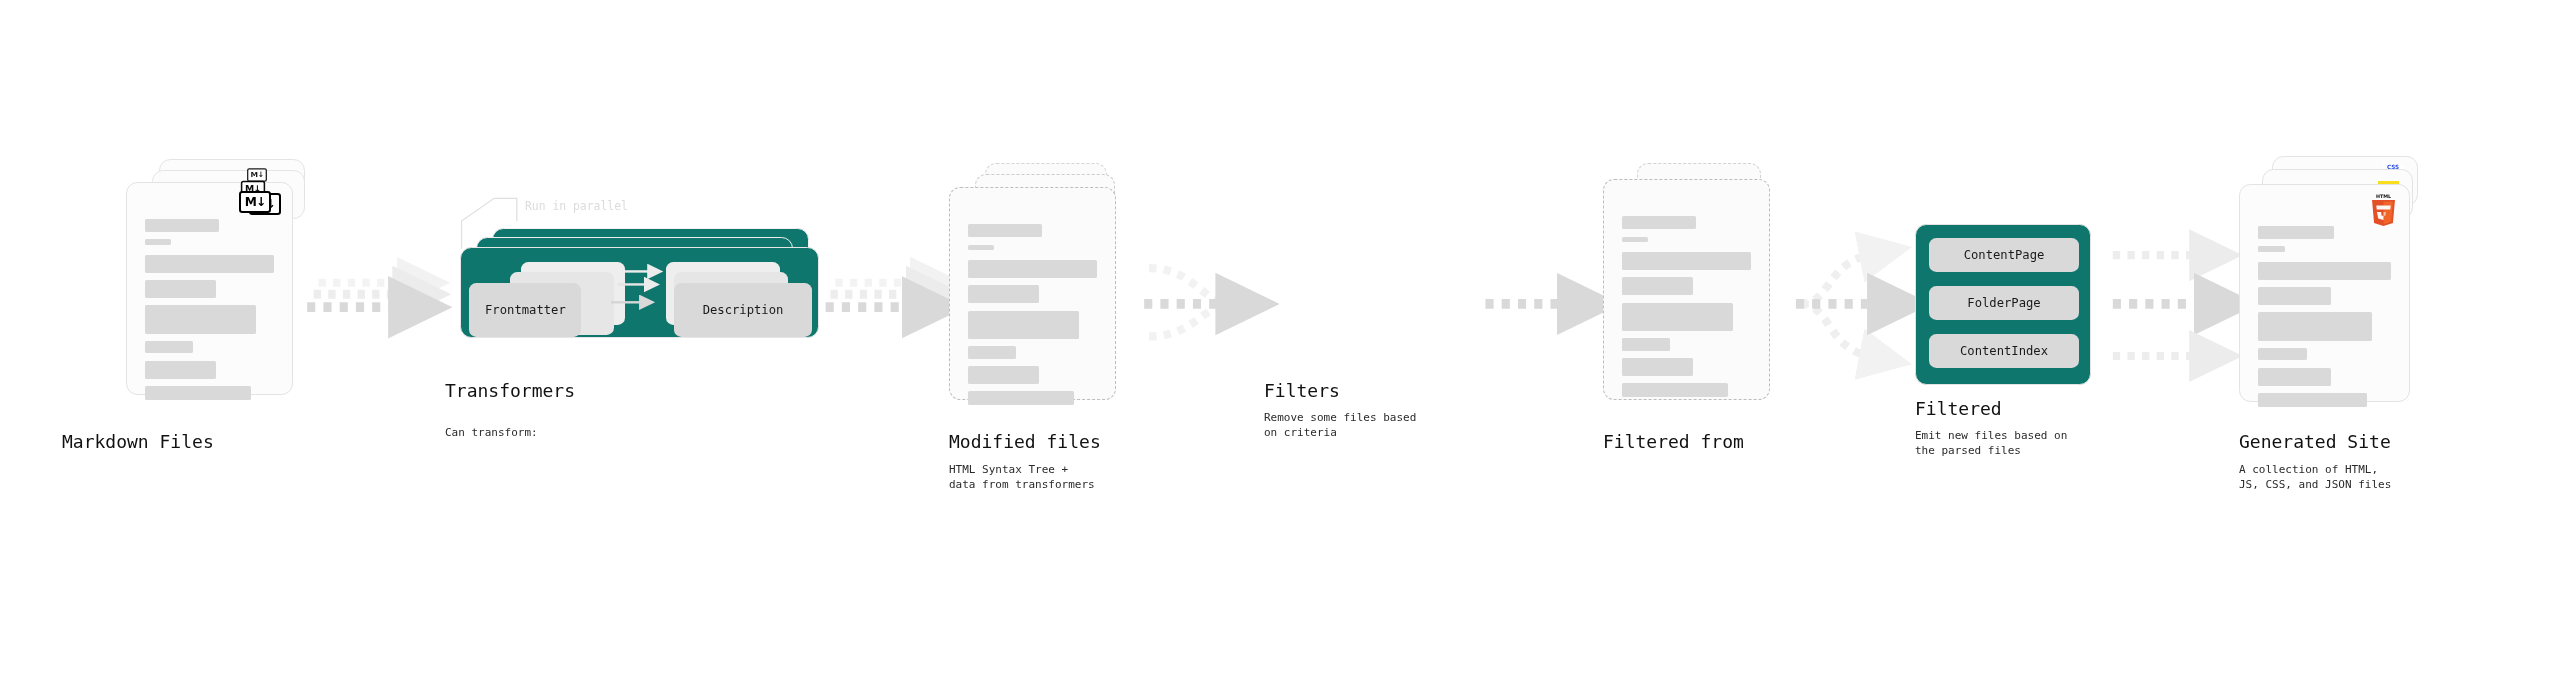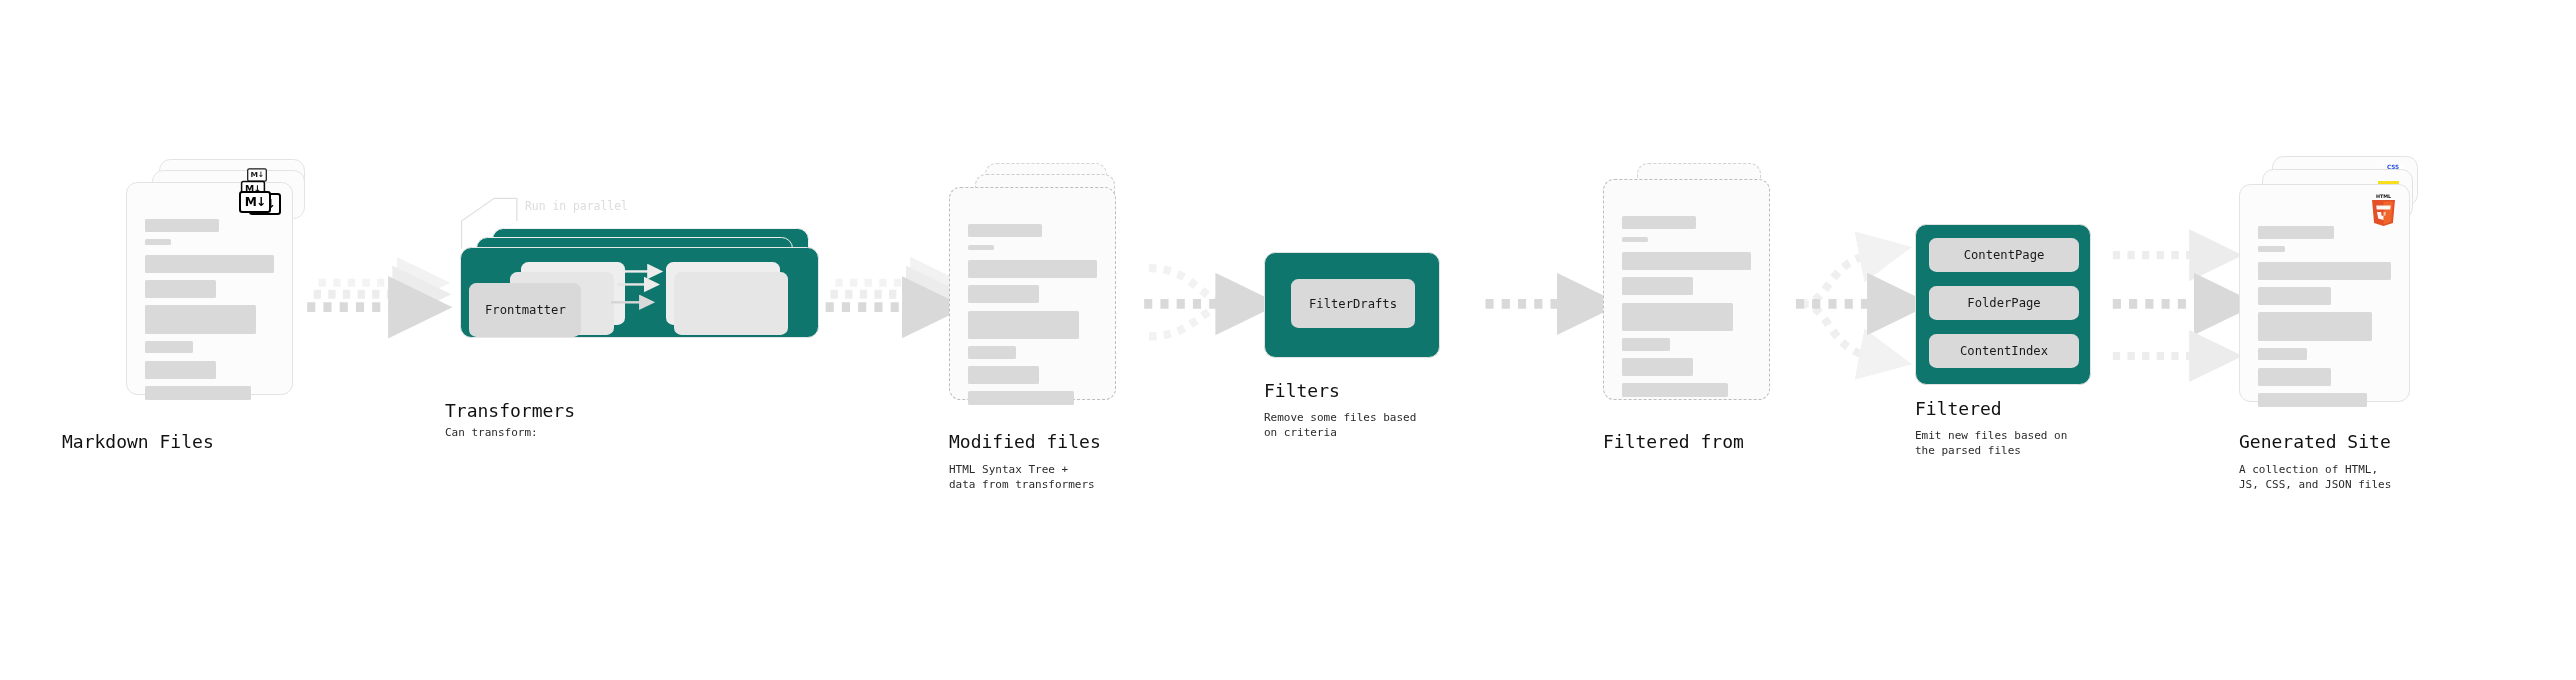--- a/index.html
+++ b/index.html
@@ -229,33 +229,34 @@
     <div class="group-box" style="left:31px; top:42px; width:317px; height:96px; border-color:#ededed;"></div>
     <div class="group-box" style="left:14.6px; top:52px; width:359px; height:91px; border-color:#e6e6e6;">
     </div>
 
     <div class="chip" style="left:76px; top:67px; width:104px; height:63px; background:#eeeeee;"></div>
     <div class="chip" style="left:221px; top:67px; width:114px; height:63px; background:#eeeeee;"></div>
     <div class="chip" style="left:65px; top:77px; width:104px; height:63px; background:#e6e6e6;"></div>
     <div class="chip" style="left:229px; top:77px; width:114px; height:63px; background:#e6e6e6;"></div>
 
     <div class="chip" style="left:24.4px; top:88px; width:112px; height:54px;">Frontmatter</div>
+    <div class="chip" style="left:229px; top:88px; width:138px; height:54px;">Description</div>
   </div>
 
   <svg class="overlay" viewBox="0 0 3170 838">
     <g>
       <path d="M766,334 L800,334" stroke="#ececec" stroke-width="3" fill="none" marker-end="url(#ah-l)"></path>
       <path d="M760,350 L796,350" stroke="#e4e4e4" stroke-width="3" fill="none" marker-end="url(#ah-l)"></path>
       <path d="M752,372 L790,372" stroke="#d5d5d5" stroke-width="3" fill="none" marker-end="url(#ah)"></path>
     </g>
   </svg>
 
   <div class="note-label" style="left:525px; top:199px;">Run in parallel</div>
 
-  <div class="caption-title" style="left:445px; top:380px;margin-top:20px;">Transformers</div>
+  <div class="caption-title" style="left:445px; top:380px;">Transformers</div>
   <div class="caption-sub" style="left:445px; top:411px; width:244px;">
     <div class="lead">Can transform:</div>
   </div>
 
   <div class="doc-stack node" style="left:949px; top:163px; width:195px; height:260px;">
     <div class="doc-card dashed" style="left:36px; top:0px; width:122px; height:46px; border-color:#d5d5d5;"></div>
     <div class="doc-card dashed" style="left:26px; top:11.4px; width:140px; height:46px; border-color:#cccccc;"></div>
     <div class="doc-card dashed" style="left:0px; top:24.4px; width:167px; height:213px;">
       <div class="skeleton">
         <div class="bar" style="width:57%; height:13px;"></div>
@@ -266,23 +267,20 @@
         <div class="bar" style="width:37%; height:12.2px;"></div>
         <div class="bar" style="width:55%; height:18px;"></div>
         <div class="bar" style="width:82%; height:14px;"></div>
       </div>
     </div>
   </div>
   <div class="caption-title" style="left:949px; top:431px;">Modified files</div>
   <div class="caption-sub" style="left:949px; top:463px; width:228px;">HTML Syntax Tree +
 data from transformers</div>
 
-  <div class="group-box node" style="left:1264px; top:252px; width:176px; height:106px;">
-    <div class="chip" style="left:26px; top:26px; width:124px; height:49px;">FilterDrafts</div>
-  </div>
   <div class="caption-title" style="left:1264px; top:380px;">Filters</div>
   <div class="caption-sub" style="left:1264px; top:411px; width:244px;">Remove some files based
 on criteria</div>
 
   <div class="doc-stack node" style="left:1603px; top:163px; width:195px; height:260px;">
     <div class="doc-card dashed" style="left:34px; top:0px; width:124px; height:46px; border-color:#d2d2d2;"></div>
     <div class="doc-card dashed" style="left:0px; top:16.3px; width:167px; height:221px;">
       <div class="skeleton">
         <div class="bar" style="width:57%; height:13px;"></div>
         <div class="bar" style="width:20%; height:5.7px; margin-bottom:9.8px;"></div>

